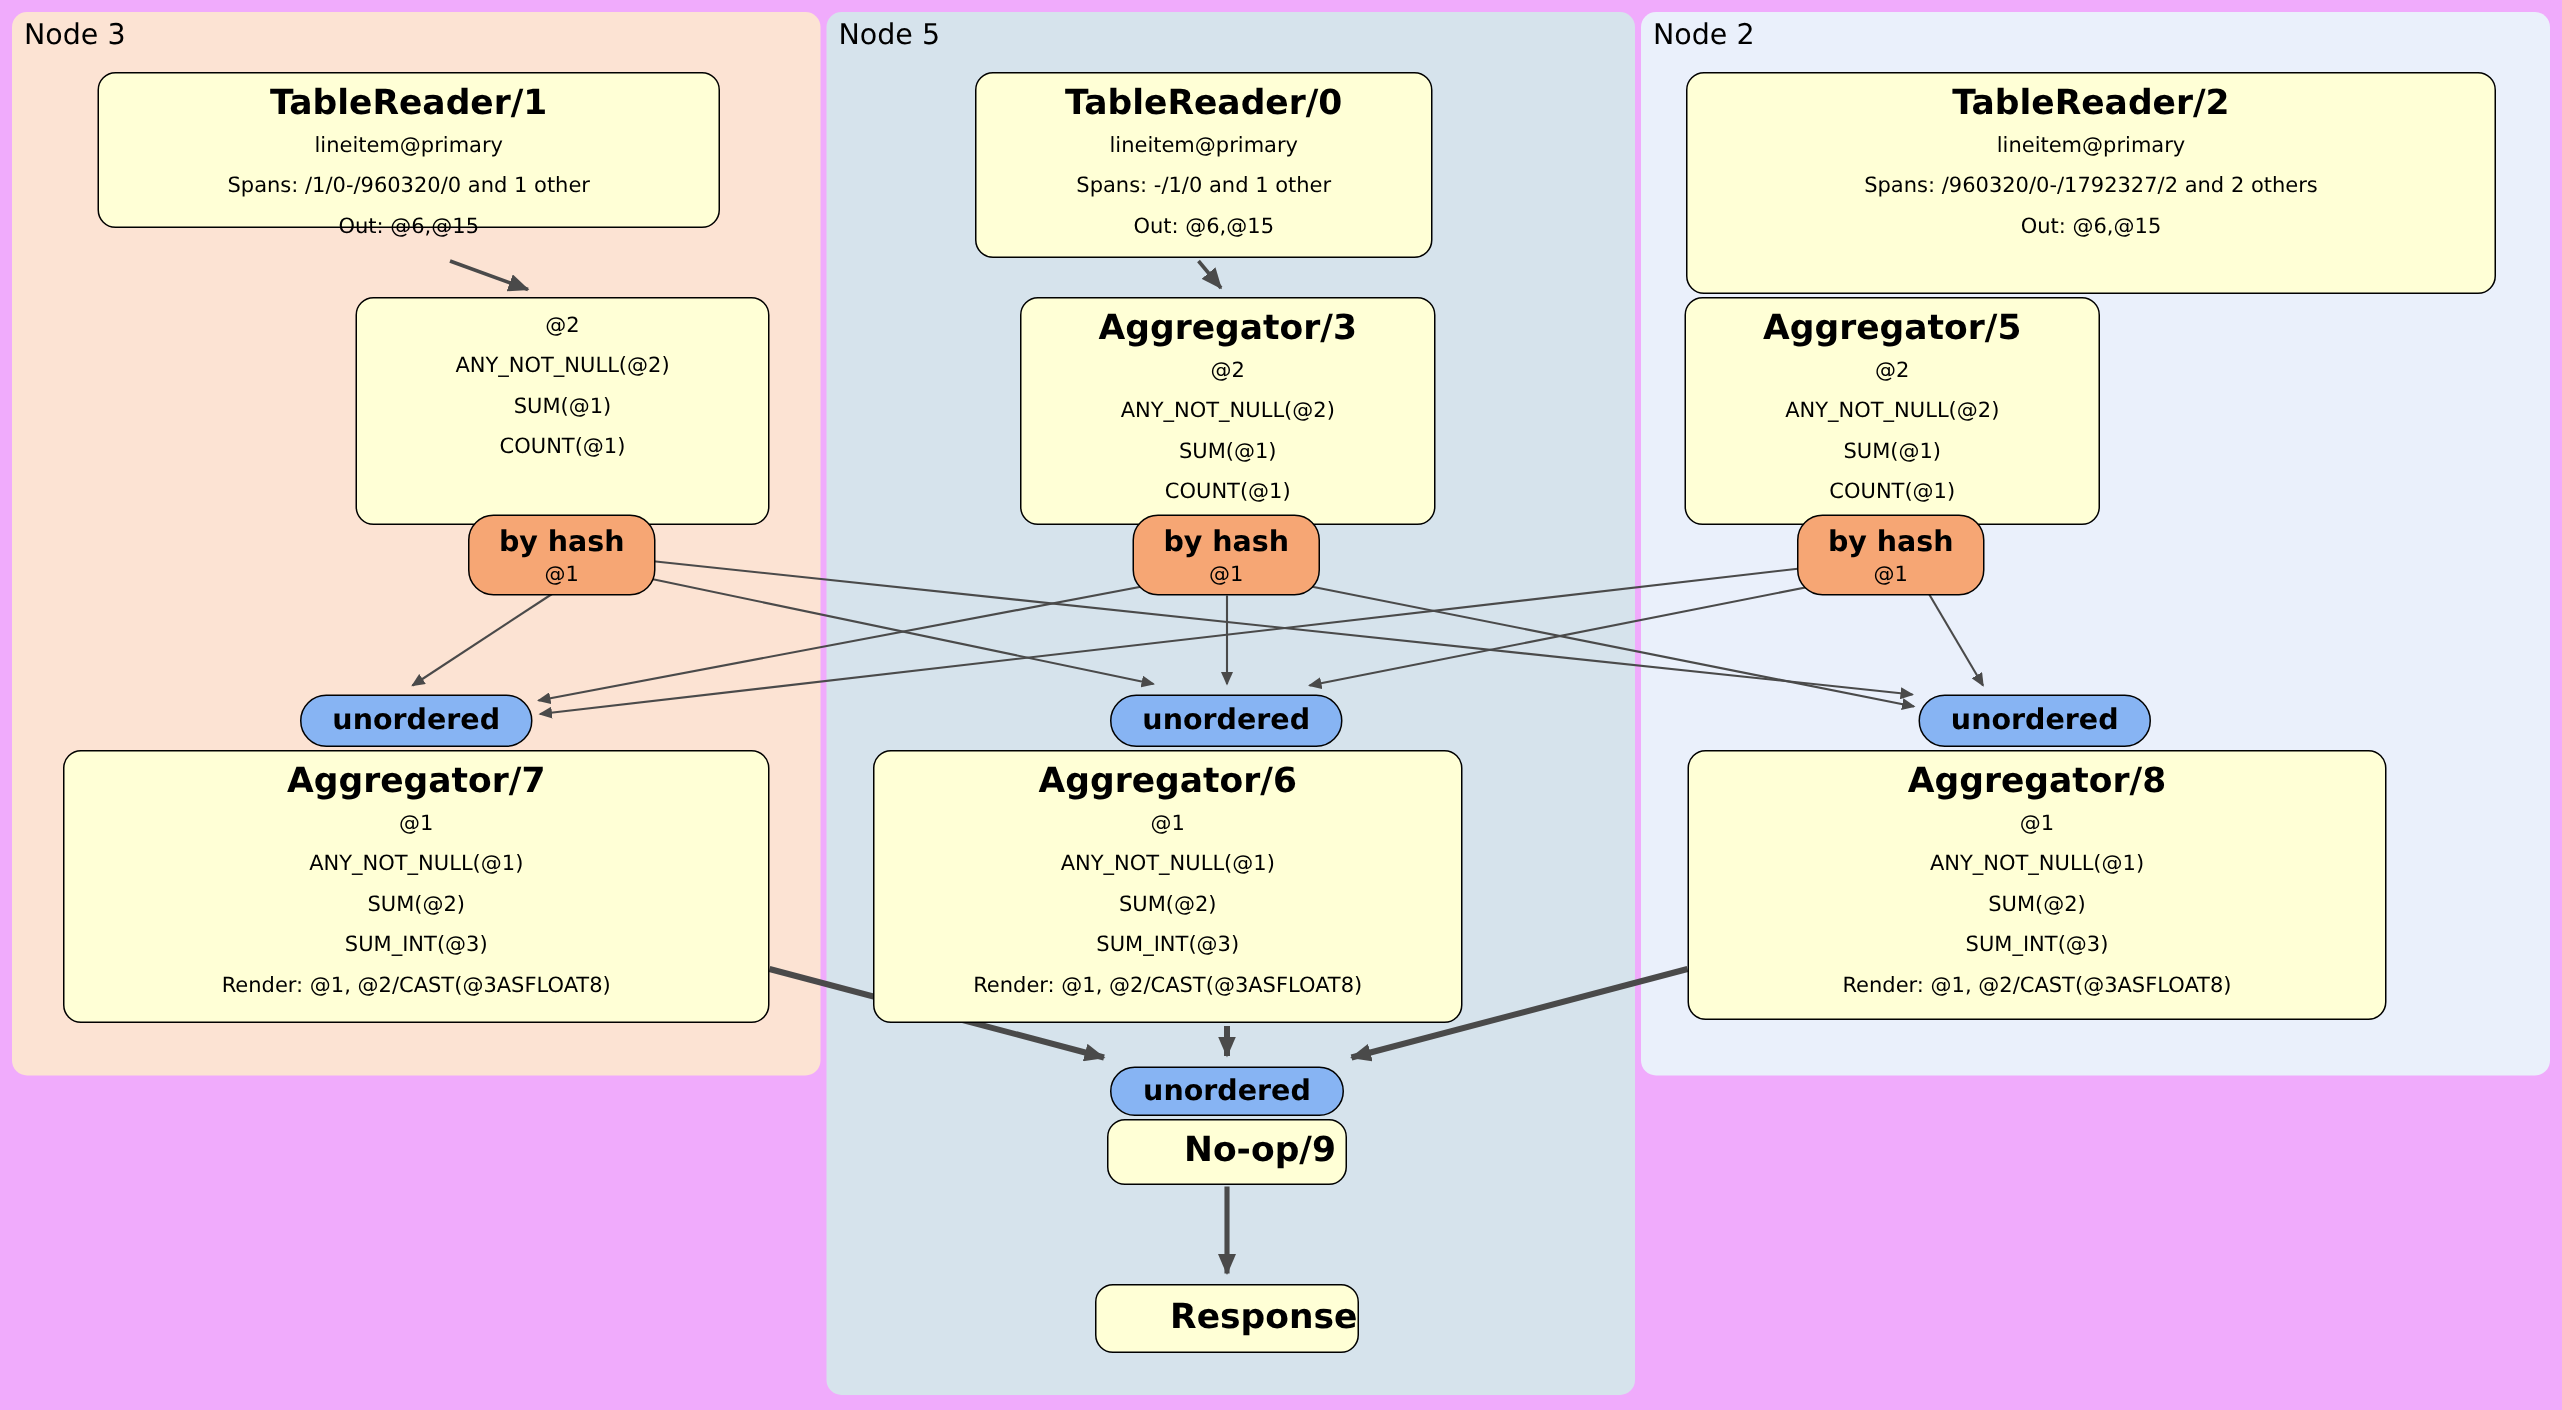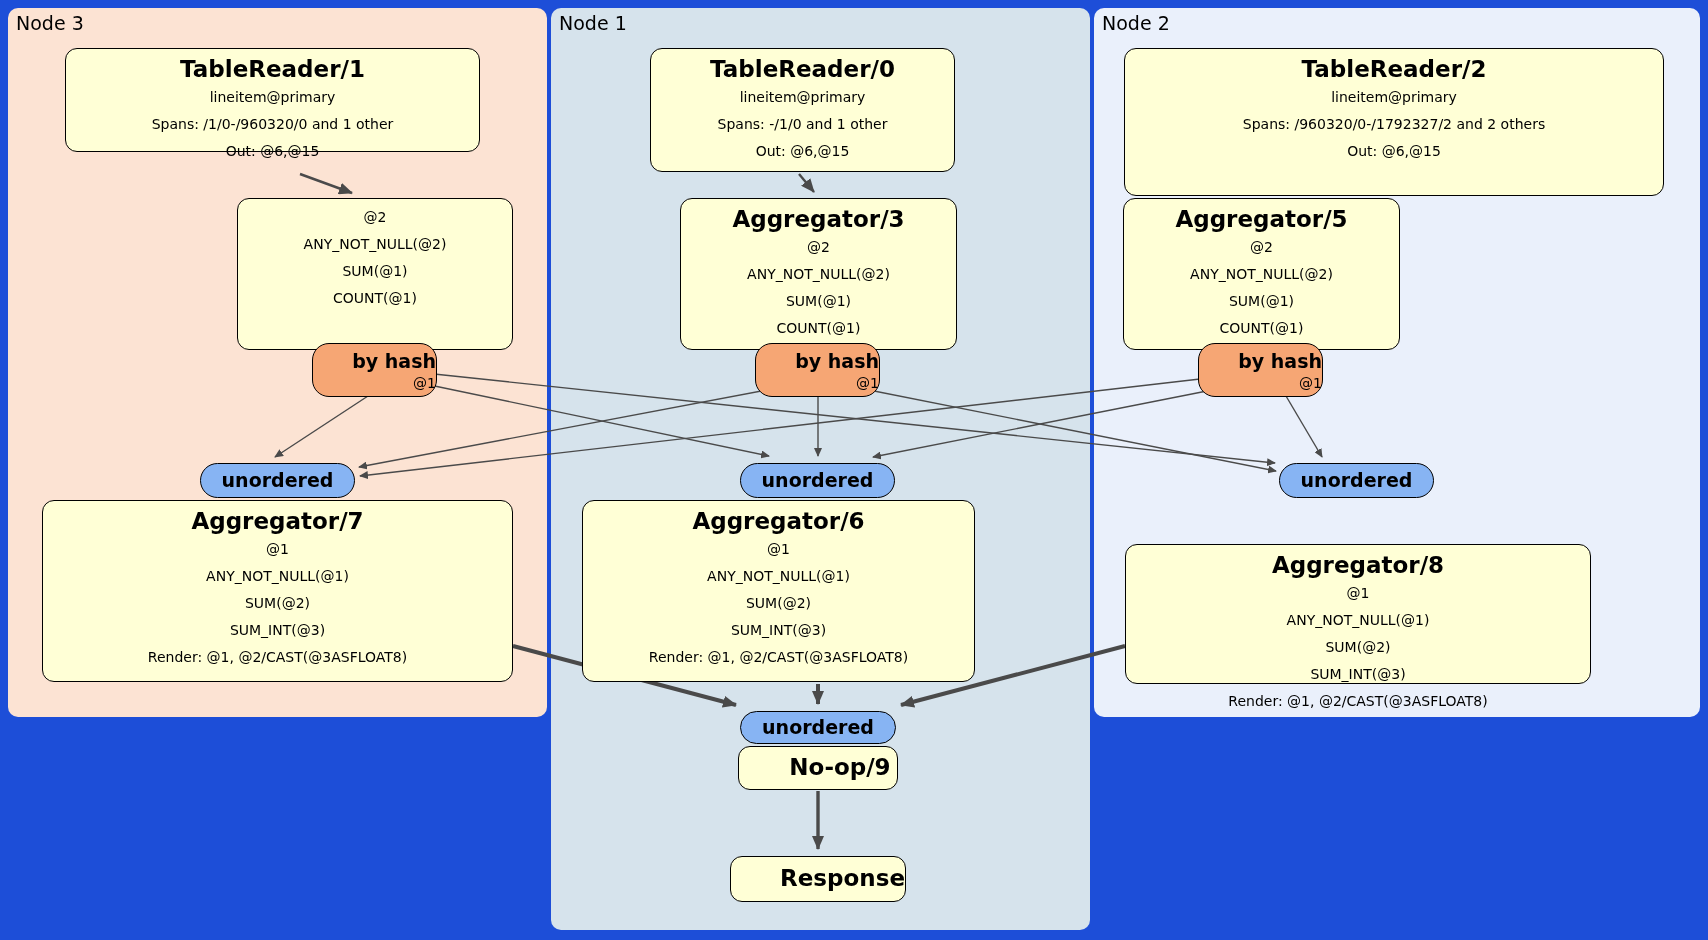--- a/index.html
+++ b/index.html
@@ -1,37 +1,37 @@
 <!DOCTYPE html>
 <html><head>
 <meta charset="utf-8">
 <style>
   html,body { margin:0; padding:0; background:#ffffff; }
   #canvas {
     position:relative; width:1708px; height:940px; overflow:hidden;
     font-family:"DejaVu Sans","Liberation Sans",sans-serif;
-    color:#000; background:#1d4ed8;
+    color:#000; background:#f0abfc;
   }
   .region { position:absolute; border-radius:10px; z-index:0; }
   .region-label { position:absolute; z-index:3; font-size:19px; color:#000; }
 
   #edges { position:absolute; left:0; top:0; z-index:1; }
 
   .pbox {
     position:absolute; z-index:2; box-sizing:border-box;
     background:#ffffd6; border:1.6px solid #000; border-radius:12px;
     text-align:center; padding-top:5px;
   }
   .pbox .title { font-weight:bold; font-size:23px; line-height:30px; white-space:nowrap; }
   .pbox .line  { font-size:14px; line-height:27px; white-space:nowrap; }
 
   .router {
     position:absolute; z-index:2; box-sizing:border-box;
     background:#f6a674; border:1.6px solid #000; border-radius:17px;
-    text-align:right;
+    text-align:center;
   }
   .router .rlabel { font-weight:bold; font-size:19px; line-height:25px; padding-top:5px; }
   .router .rkey   { font-size:14px; line-height:18px; }
 
   .sync {
     position:absolute; z-index:2; box-sizing:border-box;
     background:#87b4f3; border:1.6px solid #000; border-radius:18px;
     text-align:center; font-weight:bold; font-size:19px;
   }
 
@@ -40,21 +40,21 @@
 </head>
 <body>
 
 <div id="canvas">
 
   <div class="region" style="left:8px; top:8px; width:539px; height:709px; background:#fce3d3;"></div>
   <div class="region" style="left:551px; top:8px; width:539px; height:922px; background:#d6e3ec;"></div>
   <div class="region" style="left:1094px; top:8px; width:606px; height:709px; background:#eaf0fb;"></div>
 
   <div class="region-label" style="left:16px; top:12px;">Node 3</div>
-  <div class="region-label" style="left:559px; top:12px;">Node 1</div>
+  <div class="region-label" style="left:559px; top:12px;">Node 5</div>
   <div class="region-label" style="left:1102px; top:12px;">Node 2</div>
 
   <svg id="edges" width="1708" height="940" viewBox="0 0 1708 940">
     <defs>
       <marker id="ah" markerWidth="10" markerHeight="8" refX="8" refY="4" orient="auto" markerUnits="userSpaceOnUse">
         <path d="M0,0 L9,4 L0,8 z" fill="#4a4a4a"></path>
       </marker>
       <marker id="ahb" markerWidth="16" markerHeight="12" refX="13" refY="6" orient="auto" markerUnits="userSpaceOnUse">
         <path d="M0,0 L14,6 L0,12 z" fill="#4a4a4a"></path>
       </marker>
@@ -147,21 +147,21 @@
     <div class="line">Render: @1, @2/CAST(@3ASFLOAT8)</div>
   </div>
   <div class="pbox" style="left:582px; top:500px; width:393px; height:182px;">
     <div class="title">Aggregator/6</div>
     <div class="line">@1</div>
     <div class="line">ANY_NOT_NULL(@1)</div>
     <div class="line">SUM(@2)</div>
     <div class="line">SUM_INT(@3)</div>
     <div class="line">Render: @1, @2/CAST(@3ASFLOAT8)</div>
   </div>
-  <div class="pbox" style="left:1125px; top:500px; width:466px; height:140px;margin-top:44px;">
+  <div class="pbox" style="left:1125px; top:500px; width:466px; height:180px;">
     <div class="title">Aggregator/8</div>
     <div class="line">@1</div>
     <div class="line">ANY_NOT_NULL(@1)</div>
     <div class="line">SUM(@2)</div>
     <div class="line">SUM_INT(@3)</div>
     <div class="line">Render: @1, @2/CAST(@3ASFLOAT8)</div>
   </div>
 
   <div class="sync" style="left:740px; top:711px; width:156px; height:33px; line-height:30px;">unordered</div>
 

